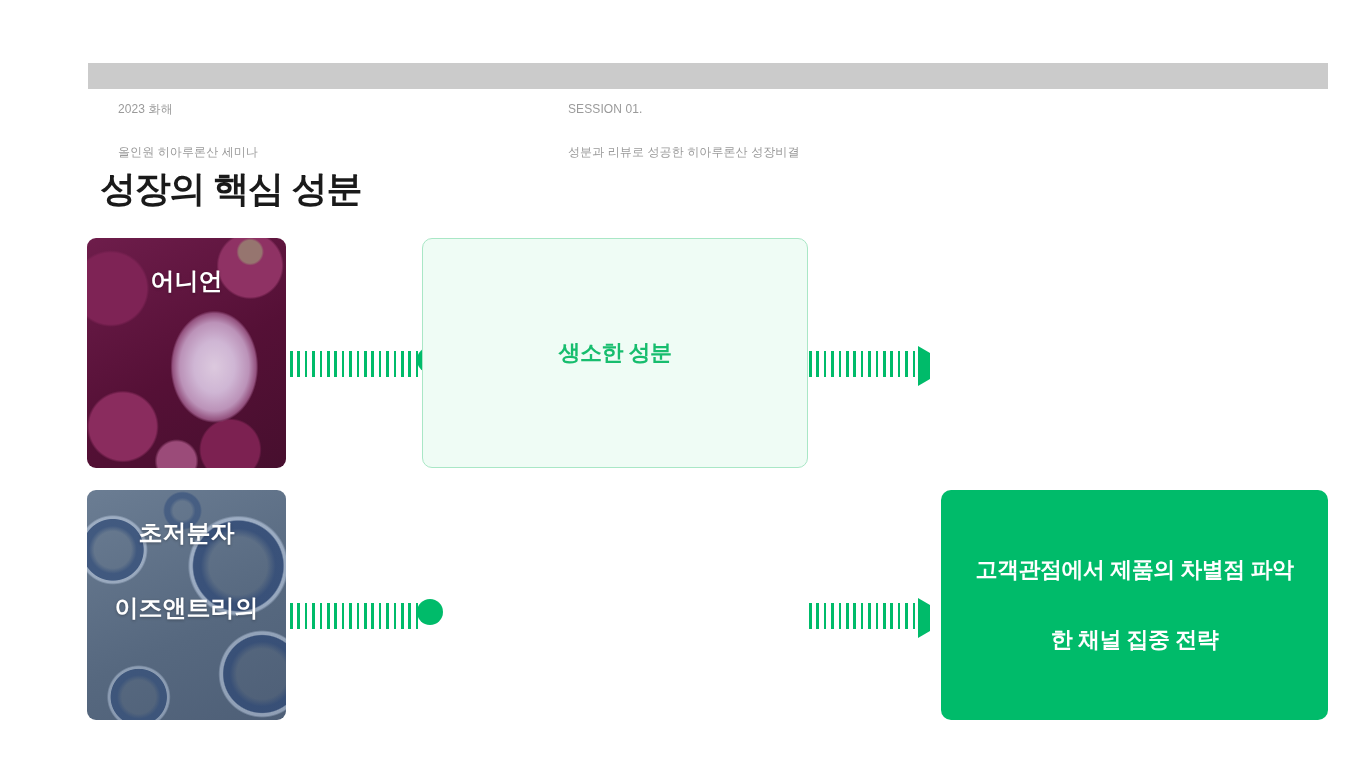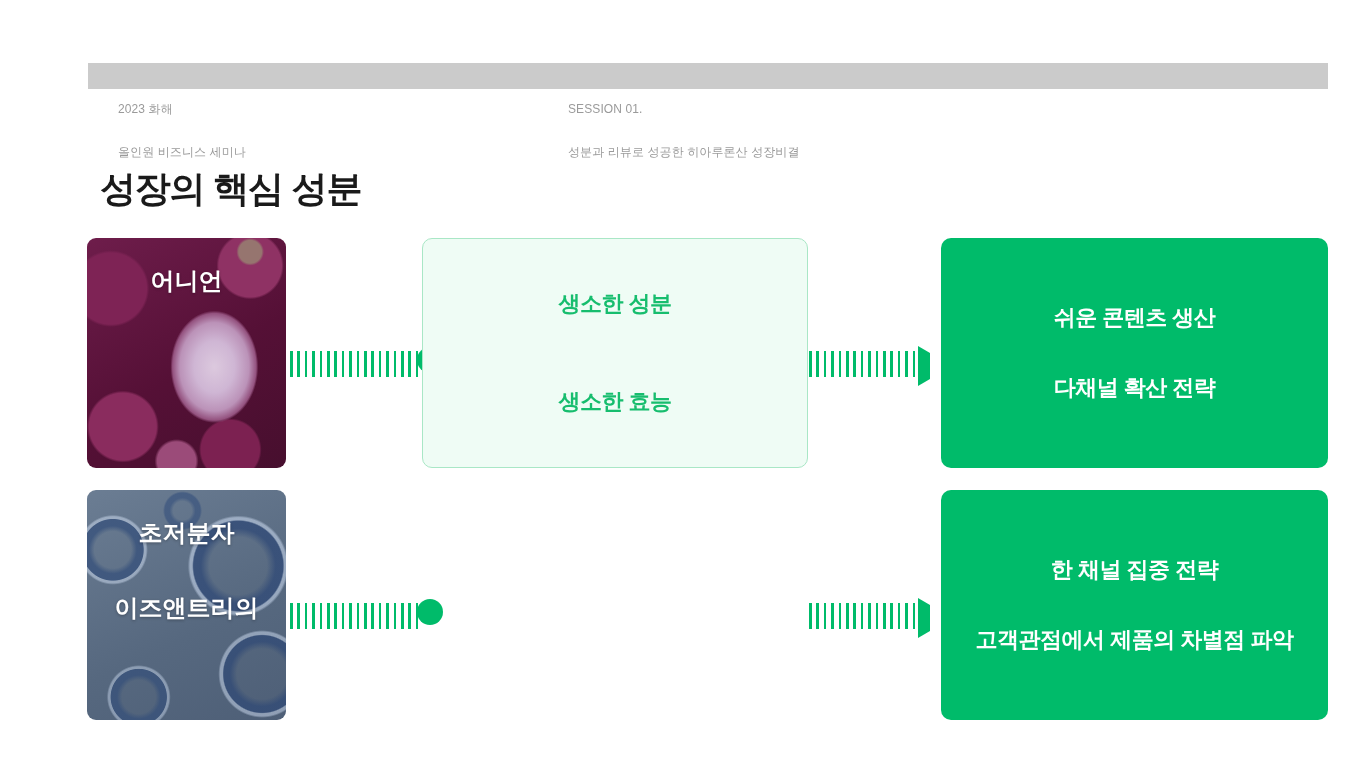--- a/index.html
+++ b/index.html
@@ -81,52 +81,47 @@
 </style>
 </head>
 <body>
 
 <div class="slide">
 
   <div class="topline"></div>
 
   <div class="hdr hdr-left">
     <div>2023 화해</div>
-    <div>올인원 비즈니스 세미나</div>
+    <div>올인원 히아루론산 세미나</div>
   </div>
 
   <div class="hdr hdr-center">
     <div>SESSION 01.</div>
     <div>성분과 리뷰로 성공한 히아루론산 성장비결</div>
   </div>
 
   <h1 class="title">성장의 핵심 성분</h1>
 
   <div class="photo photo-onion r1">
     <span class="plabel">어니언</span>
   </div>
   <div class="dots d1a"></div>
   <div class="enddot e1"></div>
   <div class="mintbox r1">
     <div class="boxline">생소한 성분</div>
-    <div class="boxline">생소한 효능</div>
   </div>
   <div class="dots d1b"></div>
   <div class="arrow a1"></div>
-  <div class="greenbox r1">
-    <div class="boxline">쉬운 콘텐츠 생산</div>
-    <div class="boxline">다채널 확산 전략</div>
-  </div>
 
   <div class="photo photo-bubbles r2">
     <span class="plabel">초저분자</span>
     <span class="plabel">이즈앤트리의</span>
   </div>
   <div class="dots d2a"></div>
   <div class="enddot e2"></div>
   <div class="dots d2b"></div>
   <div class="arrow a2"></div>
   <div class="greenbox r2">
+    <div class="boxline">고객관점에서 제품의 차별점 파악</div>
     <div class="boxline">한 채널 집중 전략</div>
-    <div class="boxline">고객관점에서 제품의 차별점 파악</div>
   </div>
 
 </div>
 
 </body></html>

